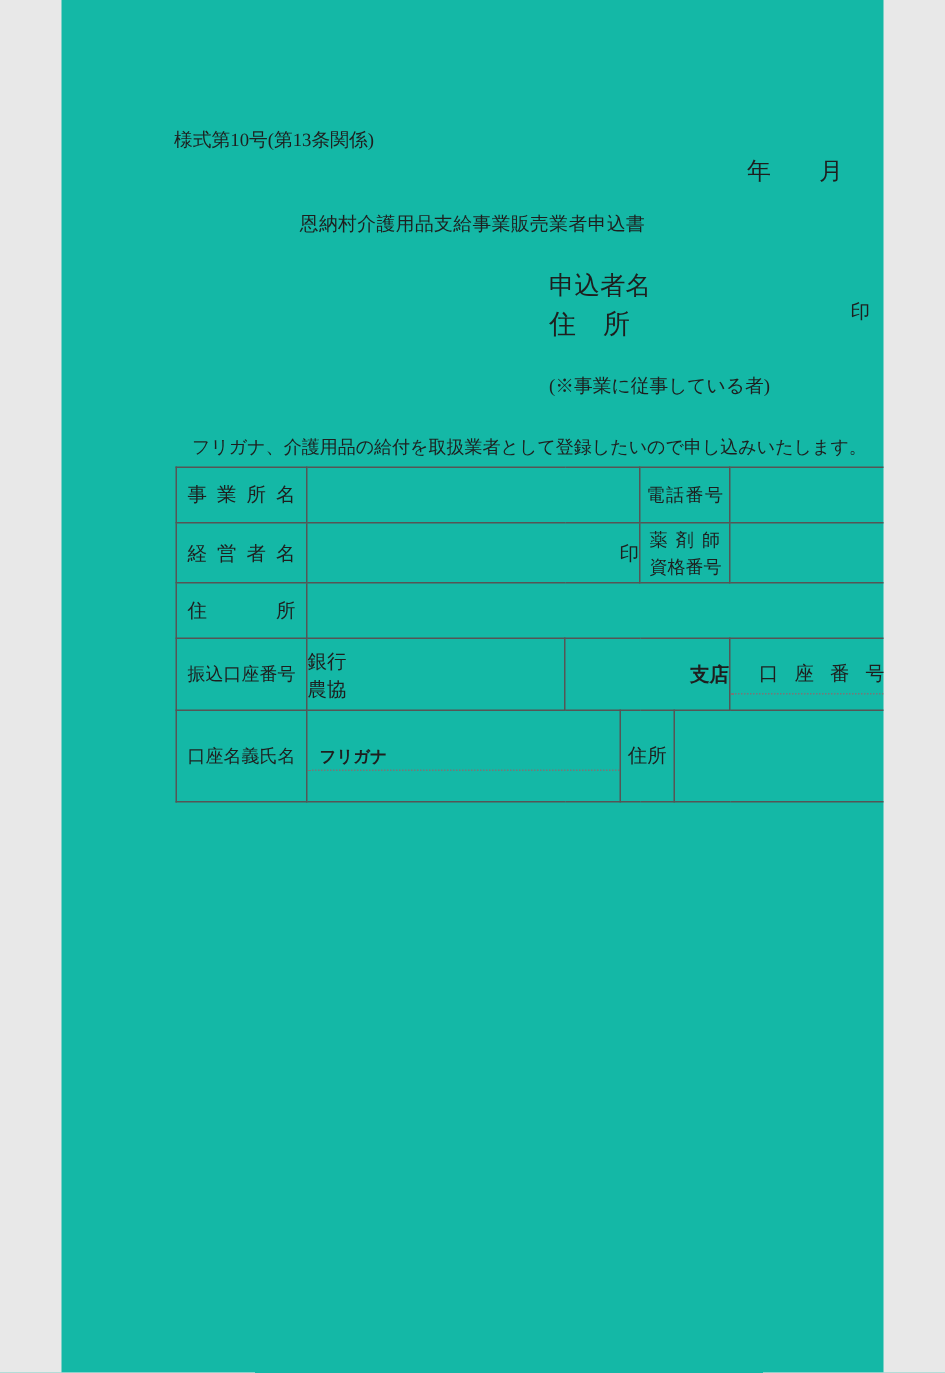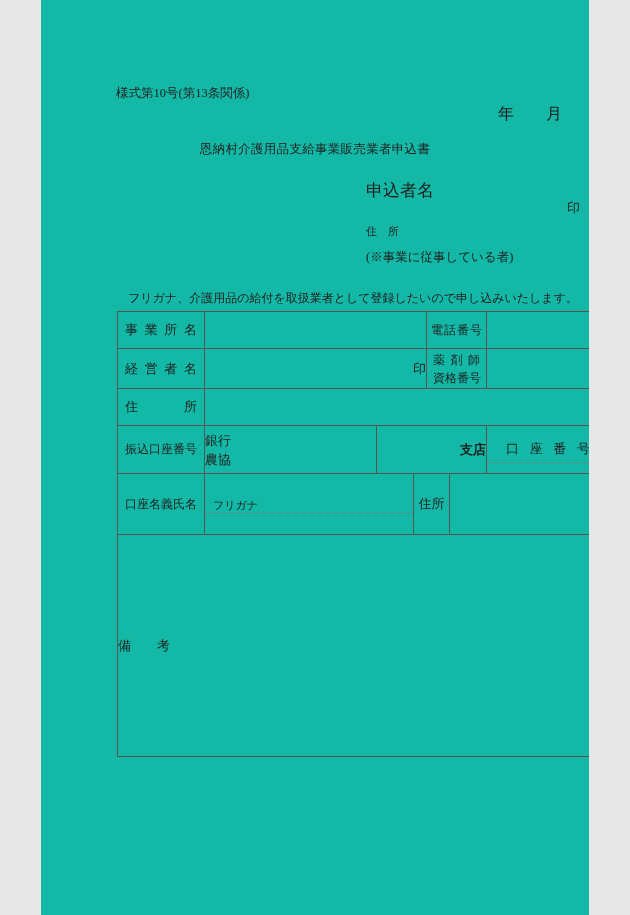--- a/index.html
+++ b/index.html
@@ -12,21 +12,21 @@
     color:#1e1e1e;
     overflow:hidden;
   }
   .abs { position:absolute; white-space:nowrap; }
 
   .form-number { left:75px; top:85px; font-size:12.5px; }
   .date-line   { left:457px; top:104px; font-size:16px; }
   .form-title  { left:0; right:0; top:141px; text-align:center; font-size:12.5px; letter-spacing:0.3px; }
   .applicant-name { left:325px; top:179px; font-size:17px; }
   .applicant-seal { left:526px; top:199px; font-size:13px; }
-  .applicant-addr { left:325px; top:224px; font-size:11px; }
+  .applicant-addr { left:325px; top:204px; font-size:18px; }
   .applicant-note { left:325px; top:249px; font-size:12.5px;text-align:right; }
   .intro { left:87px; top:290px; font-size:12px; letter-spacing:0; }
 
   .form-table {
     position:absolute; left:76px; top:311px;
     border-collapse:collapse; table-layout:fixed; width:492px;
   }
   .form-table td {
     border:1px solid #555;
     font-size:13px;
@@ -45,20 +45,21 @@
   .acct-head {
     height:26px; border-bottom:1px dotted #777;
     display:flex; align-items:center; box-sizing:border-box;
   }
   .acct-head .spread { padding:0 19px; width:100%; }
   .furi-cell { vertical-align:top; }
   .furi-head {
     height:19px; border-bottom:1px dotted #777;
     font-size:11px; padding:3px 0 0 8px; box-sizing:border-box;
     line-height:14px;
+    font-weight:bold;
   }
   .center-cell { text-align:center; }
   .remarks-cell { vertical-align:top; text-align:left; padding:7px 0 0 8px; }
 </style>
 </head>
 <body>
 
 <div class="page">
 
   <div class="abs form-number">様式第10号(第13条関係)</div>
@@ -186,20 +187,15 @@
       </td>
       <td colspan="2" class="furi-cell">
         <div class="furi-head">フリガナ</div>
       </td>
       <td colspan="2" class="center-cell">
         <span>住所</span>
       </td>
       <td colspan="2"></td>
     </tr>
 
-    <tr style="height:222px">
-      <td colspan="7" class="remarks-cell">
-        <span>備　　考</span>
-      </td>
-    </tr>
   </tbody>
     </table>
 </div>
 
 </body></html>

